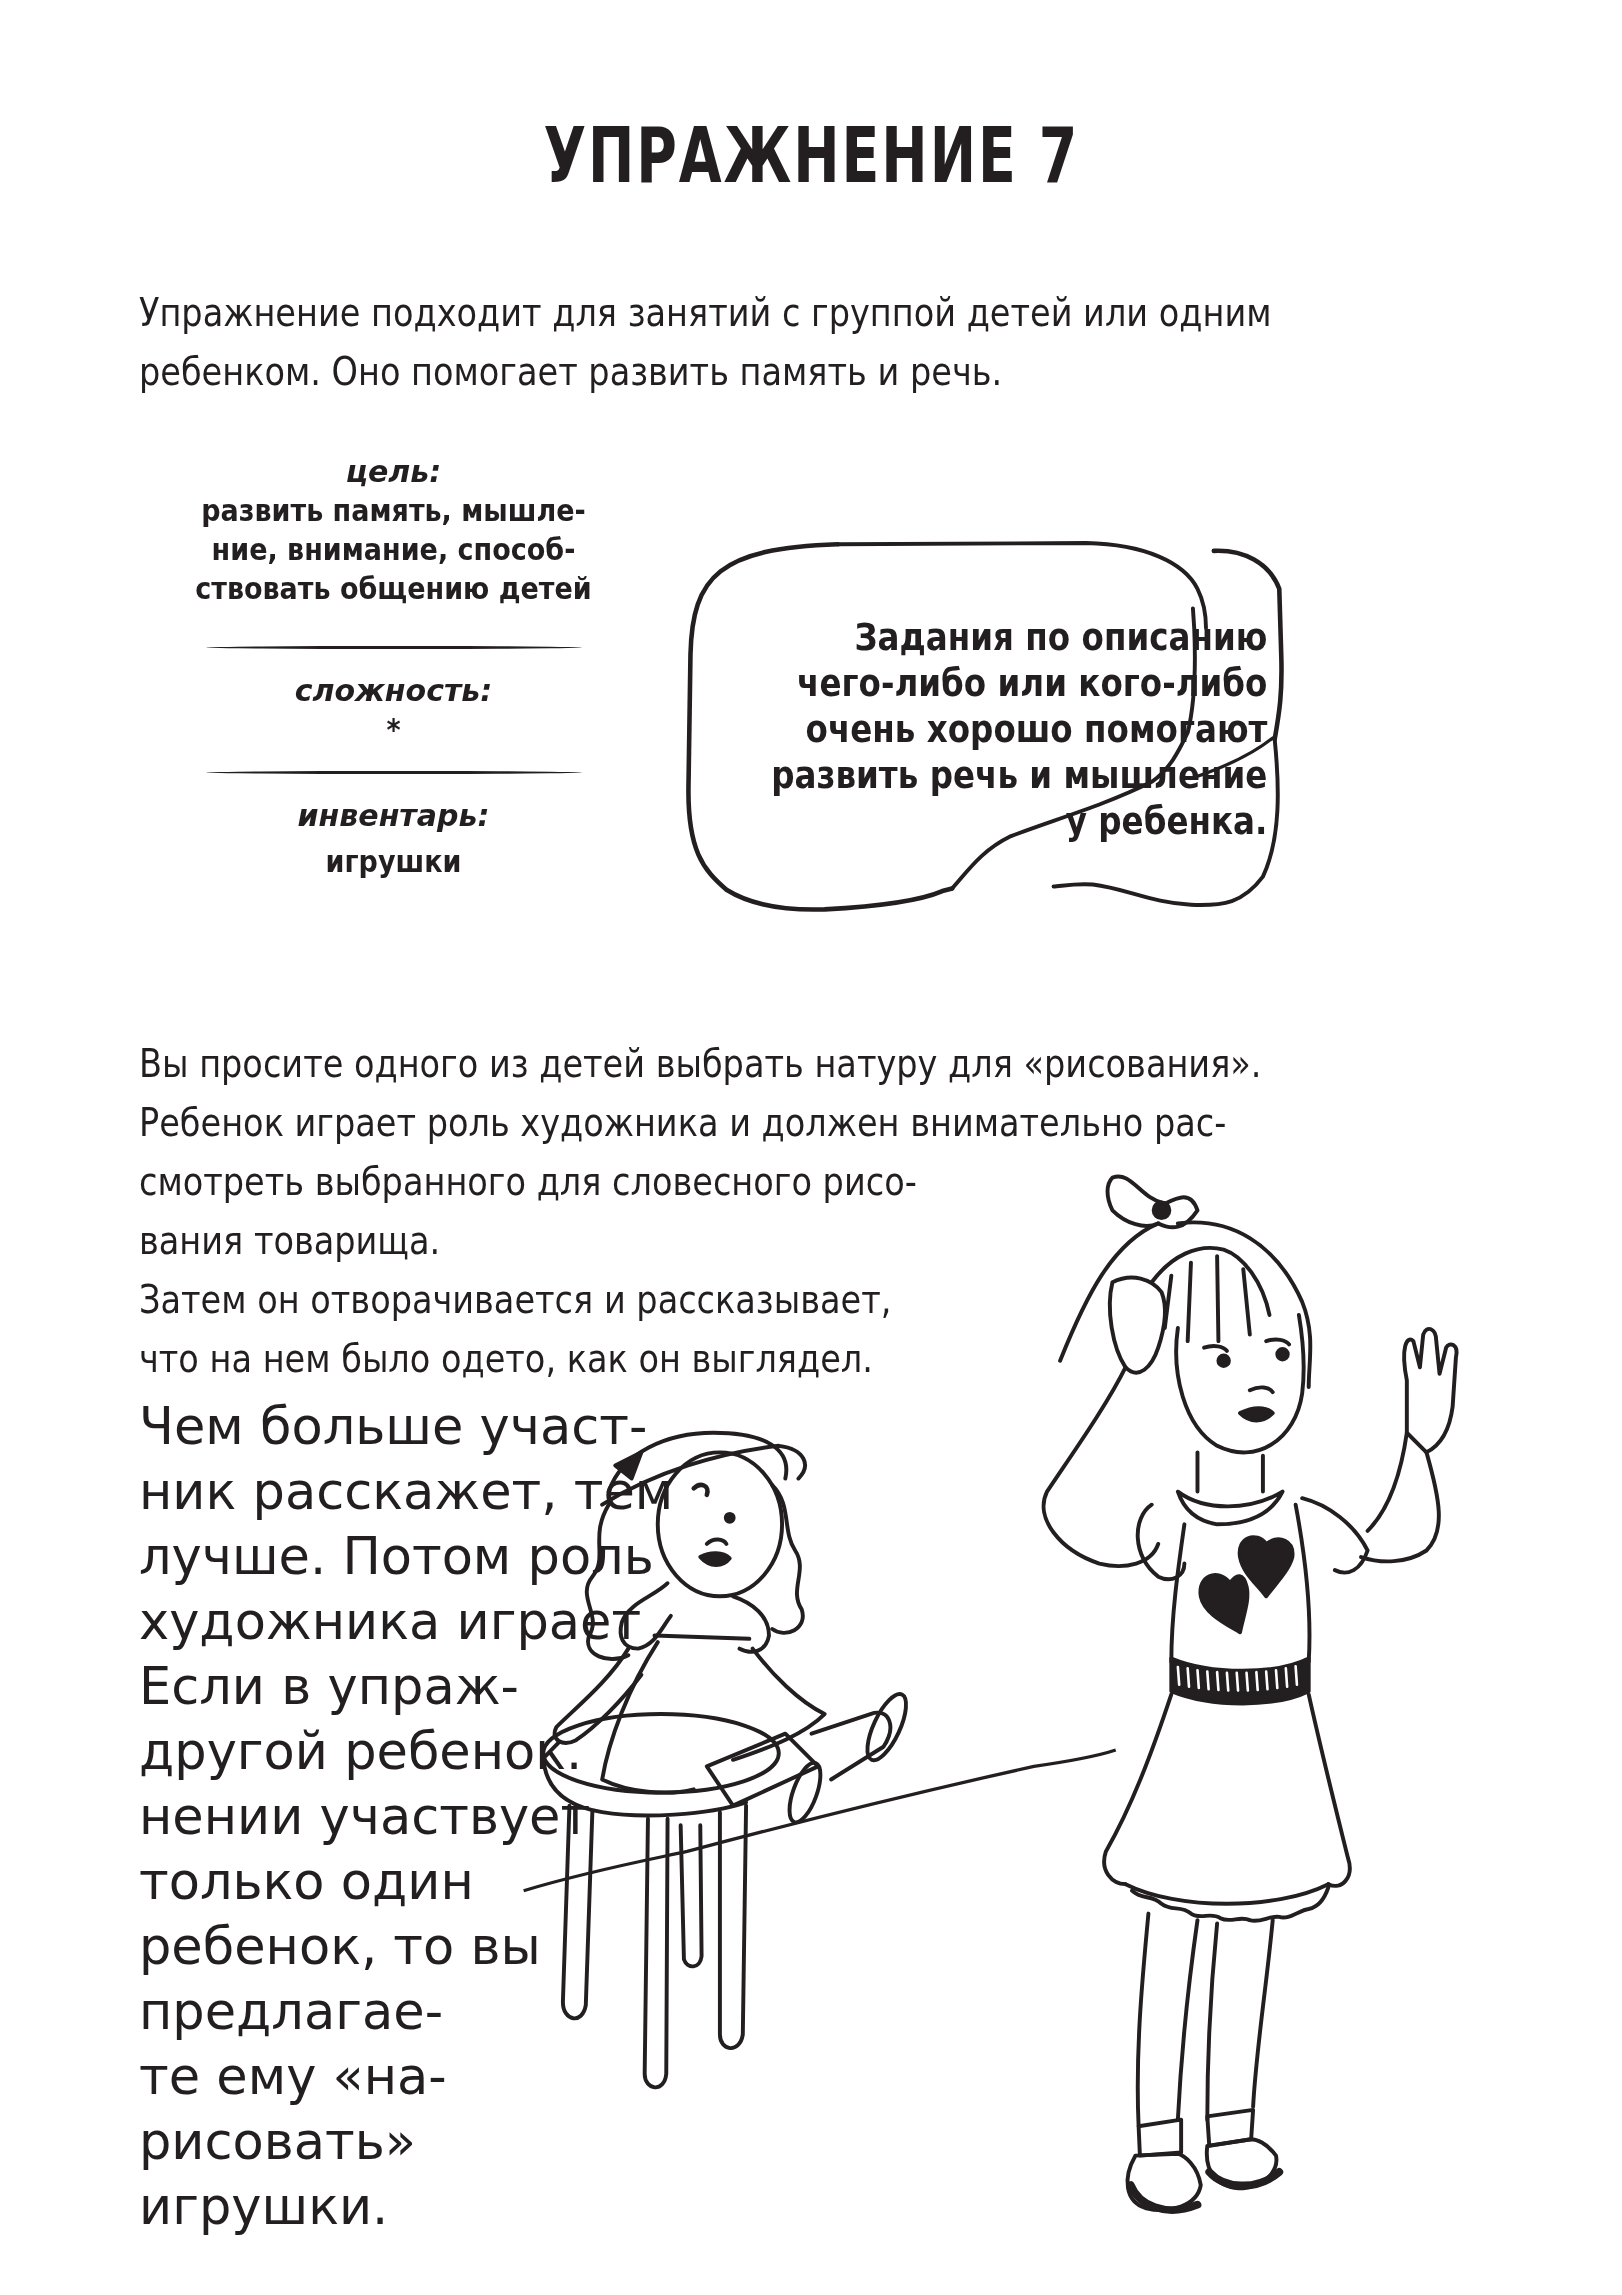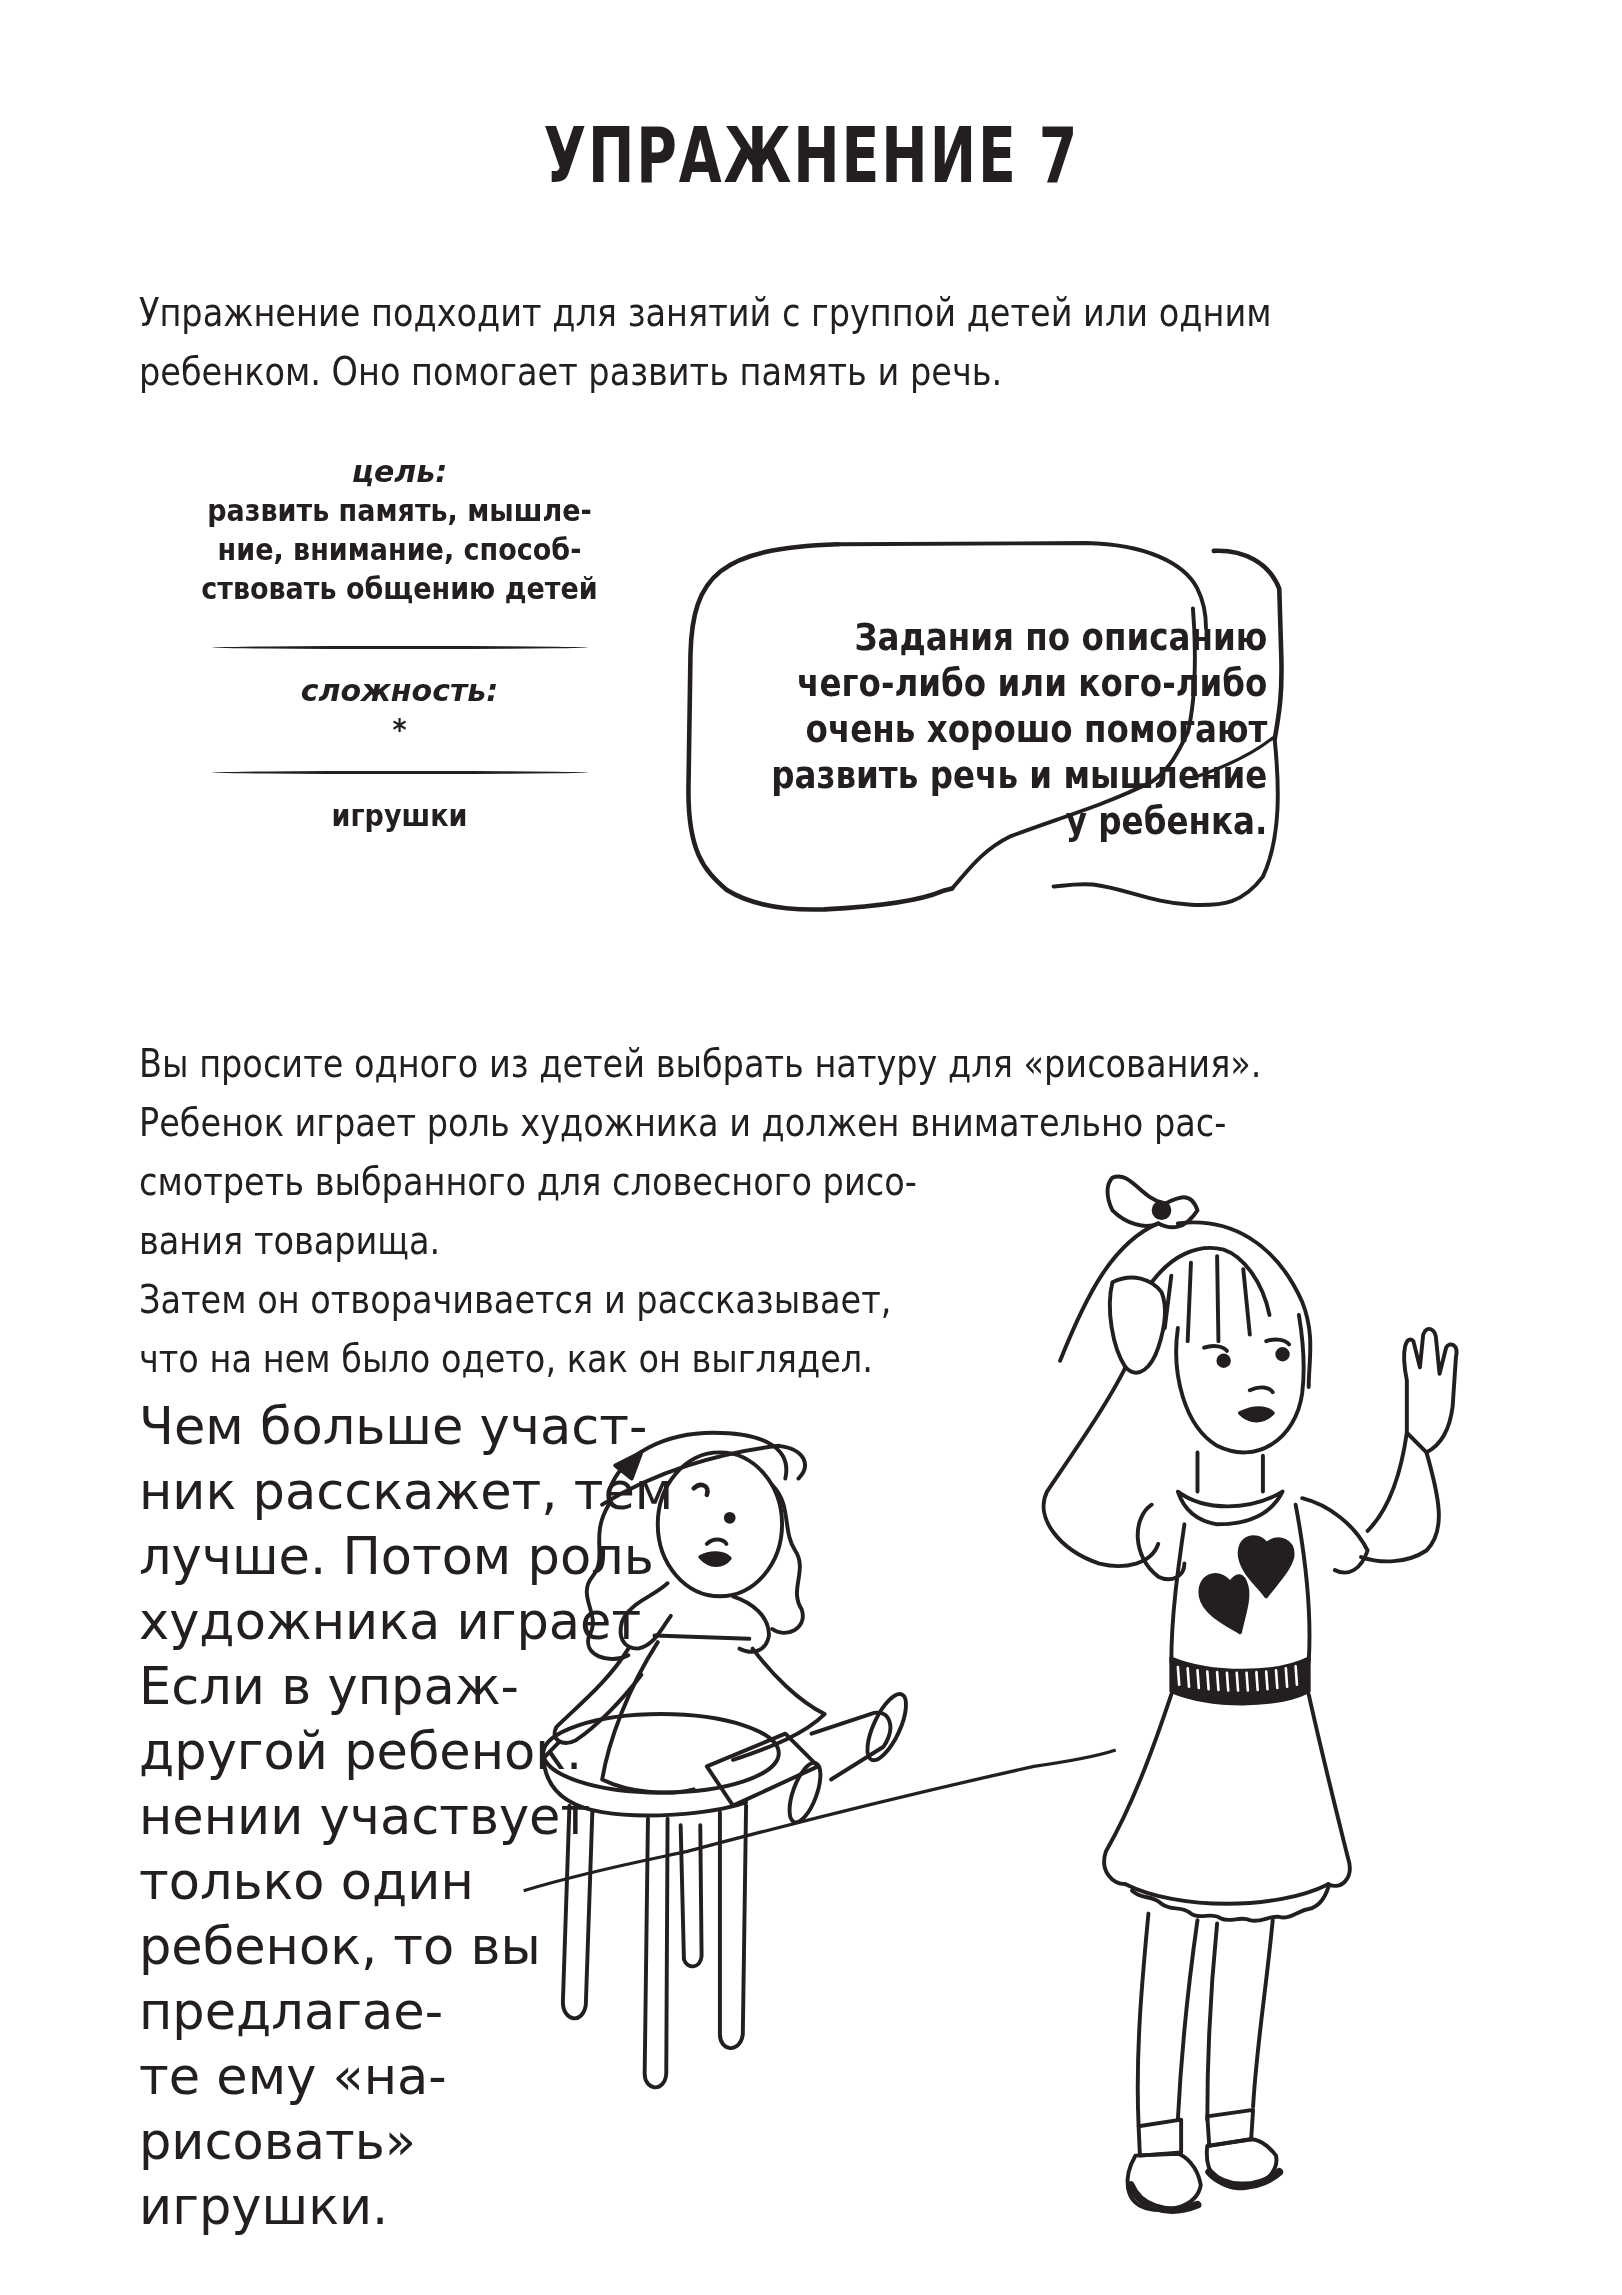--- a/index.html
+++ b/index.html
@@ -7,21 +7,21 @@
   .title {
     position: absolute; left: 0; width: 1623px; top: 111px; text-align: center;
     font-family: "DejaVu Sans", sans-serif; font-weight: bold; font-size: 77px; letter-spacing: 2.6px;
     transform: scaleX(0.72); transform-origin: 811px 0;
   }
   .body-text {
     position: absolute; font-family: "DejaVu Sans", sans-serif; font-size: 39px; line-height: 59px;
     transform: scaleX(0.86); transform-origin: 0 0; white-space: nowrap;
   }
   .intro { left: 139px; top: 283px; }
-  .info { position: absolute; left: 151px; width: 497px; top: 452px; text-align: center; }
+  .info { position: absolute; left: 145px; width: 497px; top: 452px; text-align: center; }
   .info .label { font-style: italic; font-weight: bold; font-size: 30px; line-height: 39px; }
   .info .value { font-weight: bold; font-size: 30px; line-height: 39px; transform: scaleX(0.9); }
   .info .divider { margin: 22px auto 22px; width: 376px; height: 0; border-top: 3.3px solid #231f20; border-radius: 50%; }
   .bubble-text {
     position: absolute; left: 726px; width: 576px; top: 615px; text-align: right;
     font-weight: bold; font-size: 37px; line-height: 46px;
   }
   .bubble-text span { display: block; transform: scaleX(0.88); }
   .main { left: 139px; top: 1034px; }
   .narrow { left: 139px; top: 1394px; font-size: 51px; line-height: 65px; transform: none; }
@@ -40,20 +40,21 @@
 
 <div class="info">
   <div class="label">цель:</div>
   <div class="value">развить память, мышле-</div>
   <div class="value">ние, внимание, способ-</div>
   <div class="value">ствовать общению детей</div>
   <div class="divider" style="margin-top:38px"></div>
   <div class="label">сложность:</div>
   <div class="value">*</div>
   <div class="divider"></div>
+  <div class="label">инвентарь:</div>
   <div class="value" style="margin-top:6.5px">игрушки</div>
 </div>
 
 <svg class="art" width="1623" height="2295" viewBox="0 0 2480 3508">
 
   <g fill="none" stroke="#231f20" stroke-linecap="round" stroke-linejoin="round">
     <path d="M1280,832 L1660,830 C1750,832 1810,860 1830,900 C1840,920 1843,940 1843,960" stroke-width="6"></path>
     <path d="M1280,832 C1100,838 1058,880 1055,1000 L1052,1200 C1050,1300 1075,1330 1110,1360 C1150,1385 1200,1392 1260,1390 C1350,1385 1410,1375 1440,1362 L1455,1358" stroke-width="7"></path>
     <path d="M1455,1358 C1480,1330 1500,1300 1545,1278 C1620,1250 1690,1230 1760,1195 C1790,1175 1805,1140 1815,1120 C1825,1080 1828,1030 1825,960 L1823,930" stroke-width="6"></path>
     <path d="M1855,842 C1900,840 1940,860 1955,900 L1958,1000 C1960,1060 1955,1090 1948,1130" stroke-width="7"></path>

